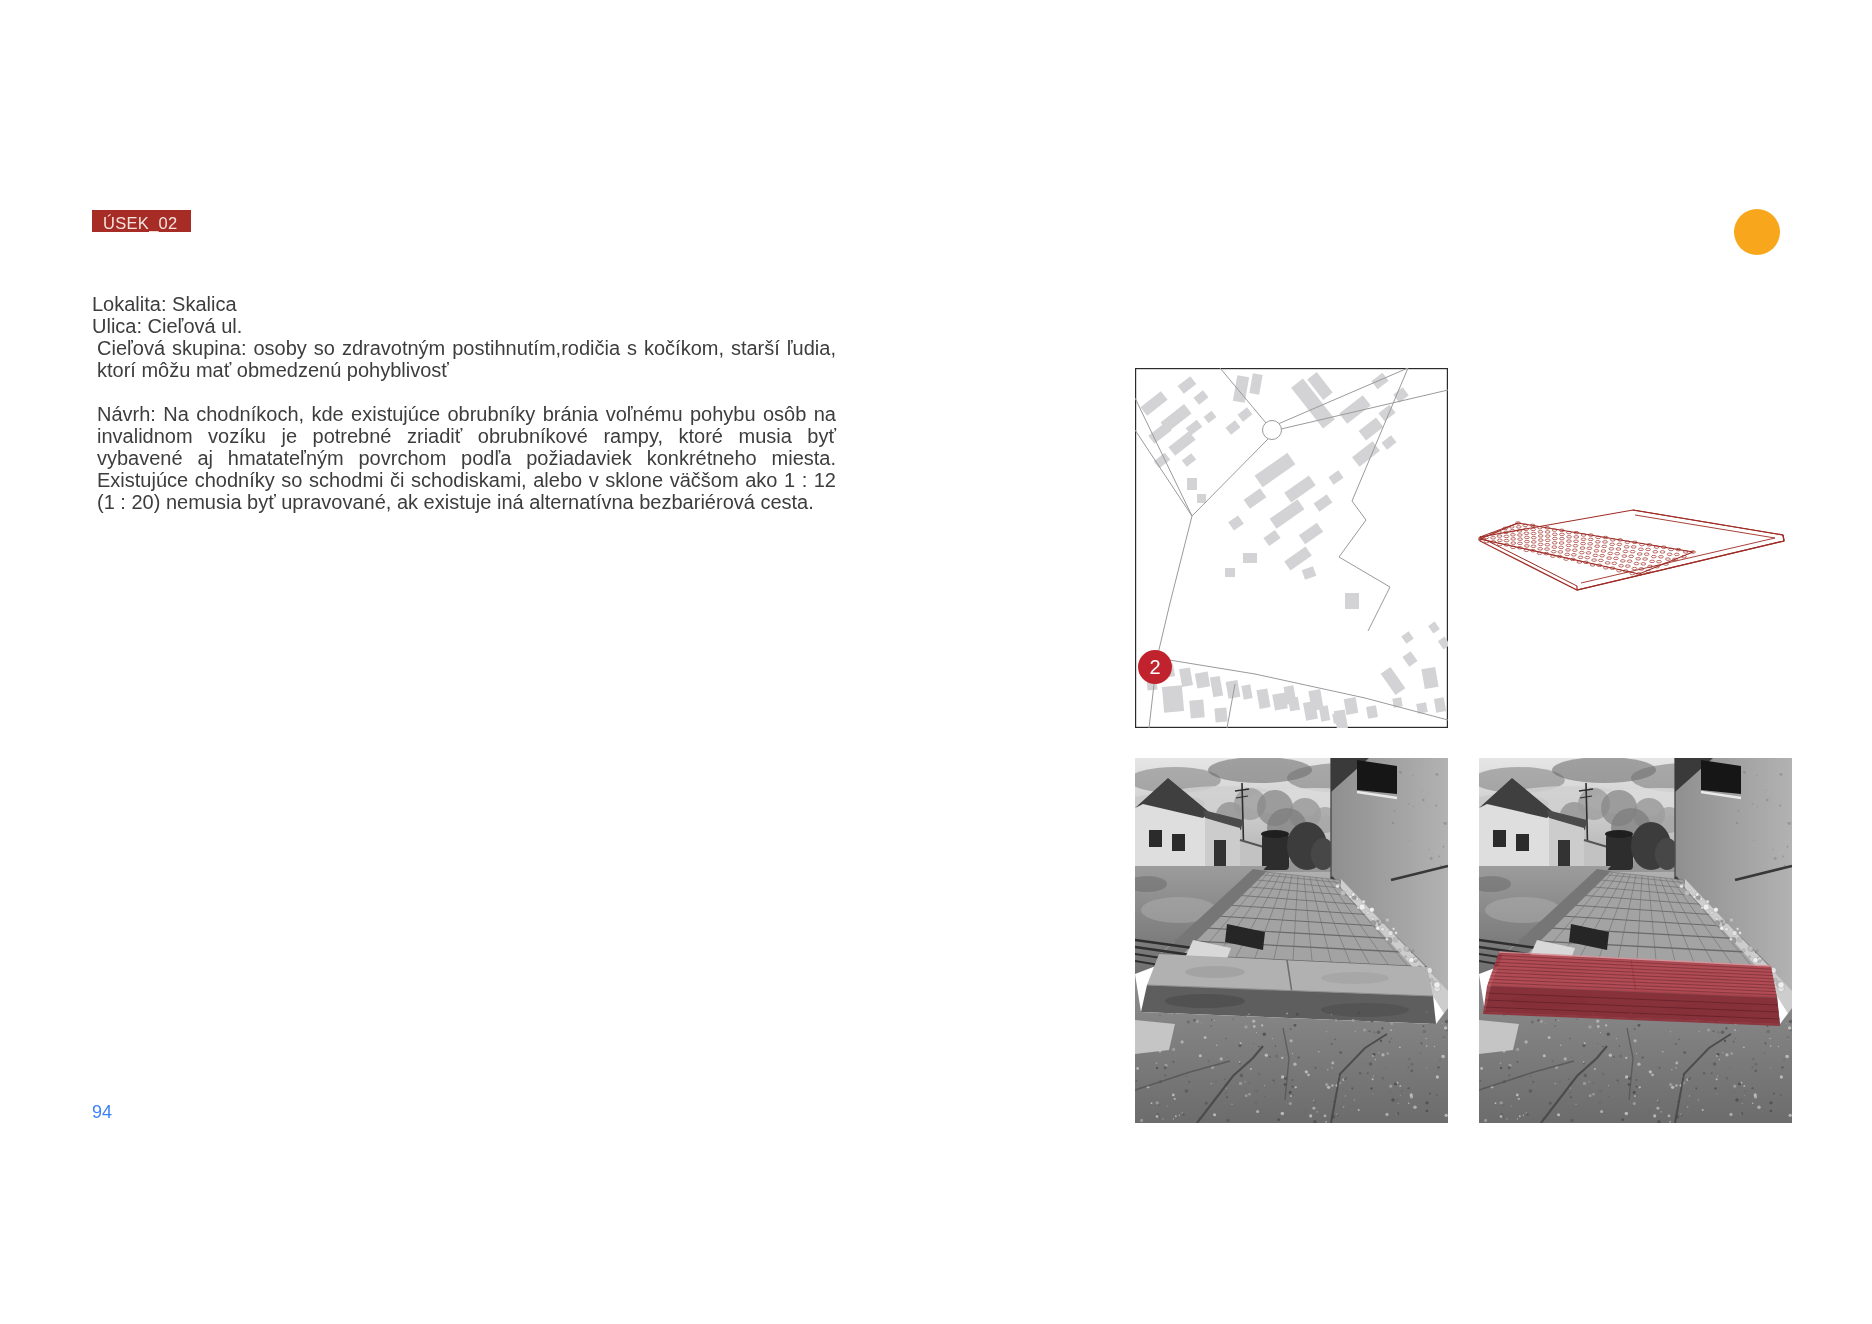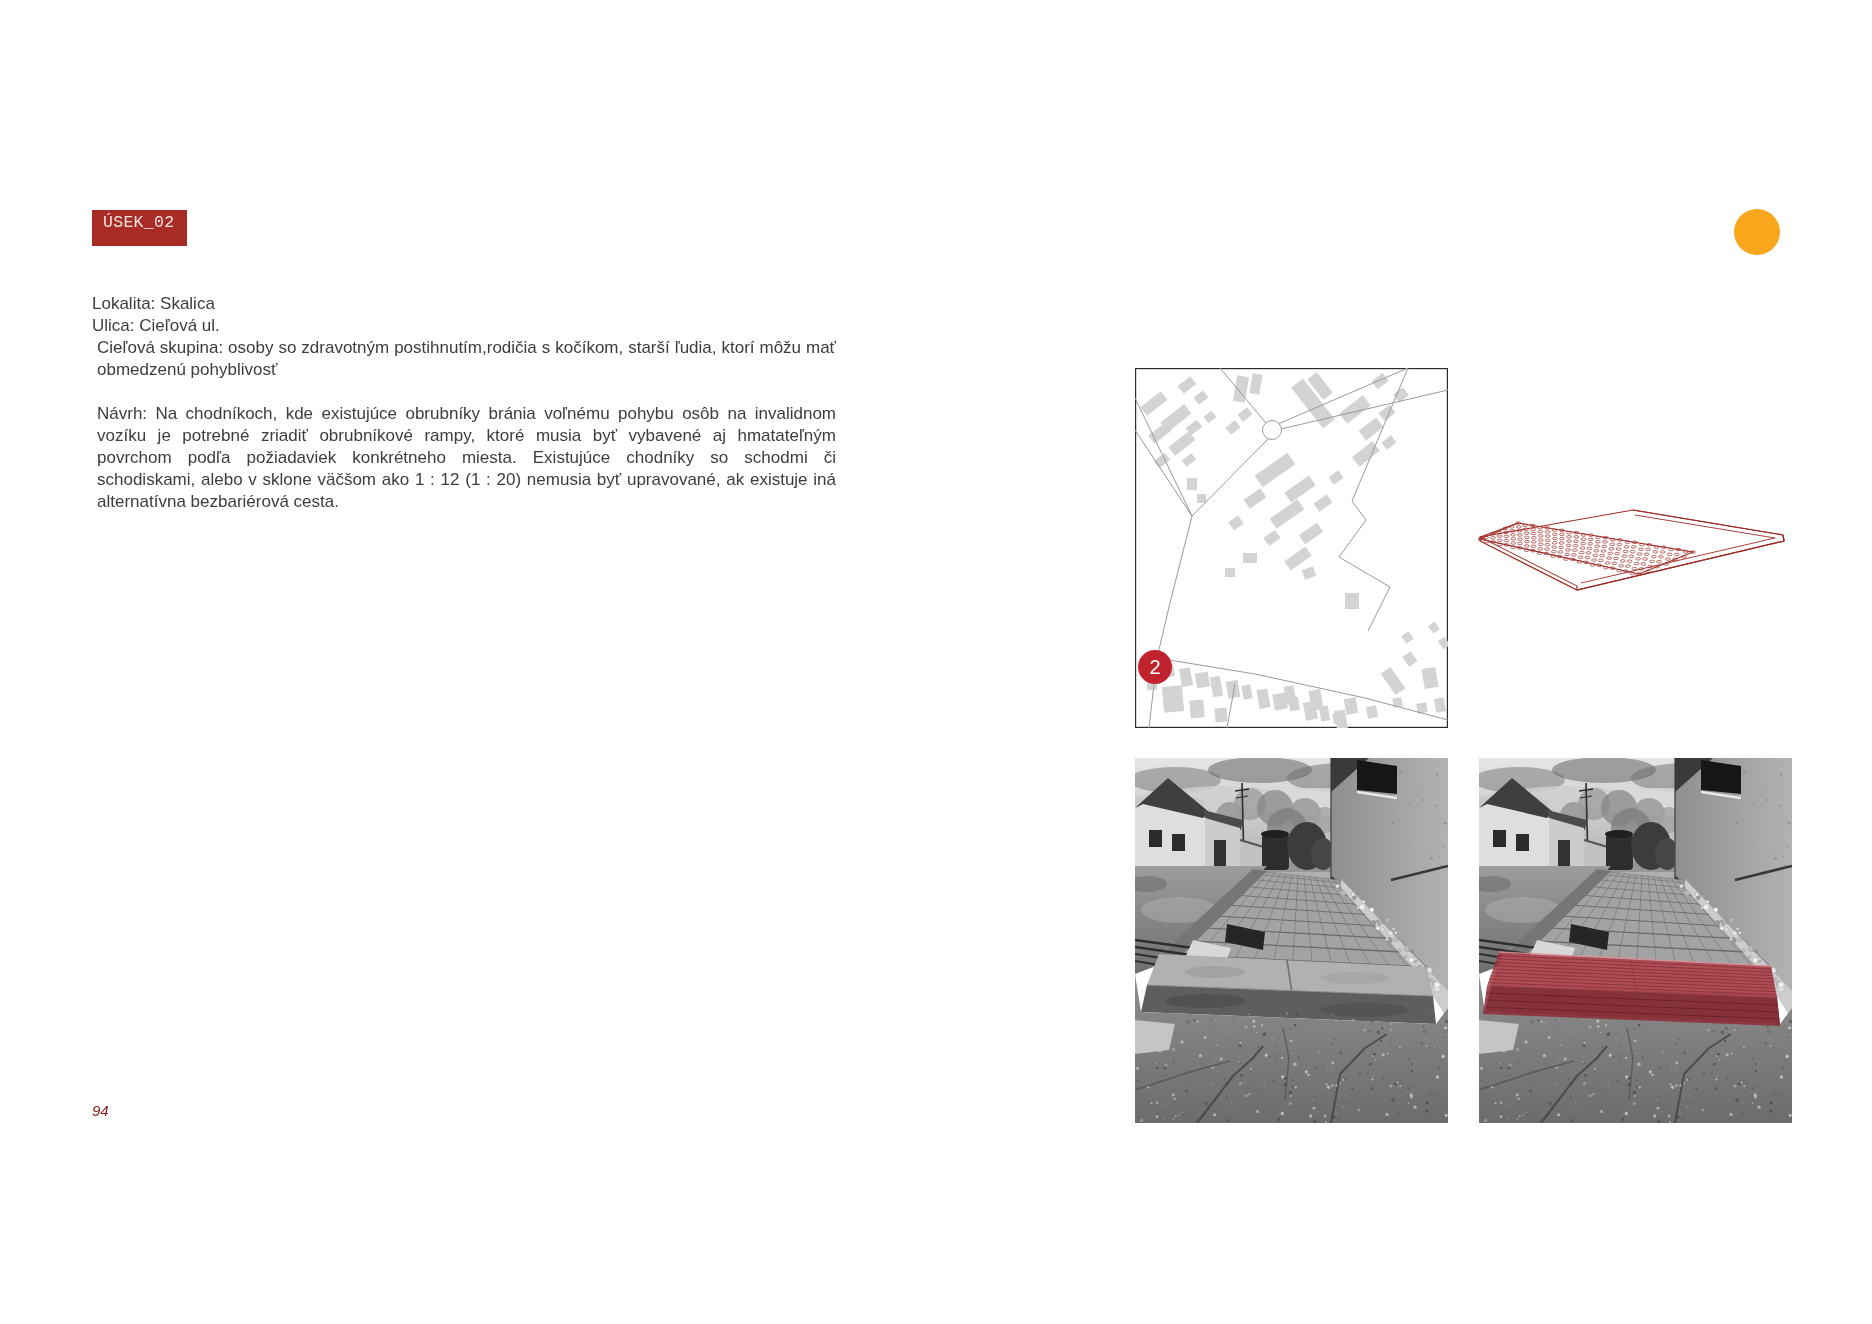--- a/index.html
+++ b/index.html
@@ -5,31 +5,31 @@
   html,body{margin:0;padding:0;background:#ffffff;}
   #sheet{
     position:relative;width:1872px;height:1324px;background:#ffffff;overflow:hidden;
     font-family:"Liberation Sans","DejaVu Sans",sans-serif;
   }
   
   #section-badge{
     position:absolute;left:92px;top:210px;
     background:#a62c25;color:#f2e3de;
     font-size:16.5px;letter-spacing:.3px;
-    padding:5px 13px 14px 11px;line-height:1;font-family:Liberation Mono, monospace;
+    padding:5px 13px 0 11px;line-height:1;
   }
   #info-block{
     position:absolute;left:92px;top:293px;width:744px;
-    color:#3d3d3d;font-size:17px;line-height:22px;
+    color:#3d3d3d;font-size:20px;line-height:22px;
   }
   #info-block p{margin:0 0 22px 5px;text-align:justify;}
   #info-block p.tight{margin:0;}
   #page-number{
     position:absolute;left:92px;top:1102px;
-    color:#7f1d1d;font-size:15px;font-style:italic;
+    color:#3b82f6;font-size:18px;
   }
   
   #dot{
     position:absolute;left:1734px;top:209px;width:46px;height:46px;border-radius:50%;
     background:#f8a61c;
   }
   #map-fig{position:absolute;left:1135px;top:368px;width:313px;height:360px;}
   #ramp-fig{position:absolute;left:1478px;top:503px;width:318px;height:104px;}
   #photo-before{position:absolute;left:1135px;top:758px;width:313px;height:365px;}
   #photo-after{position:absolute;left:1479px;top:758px;width:313px;height:365px;}

